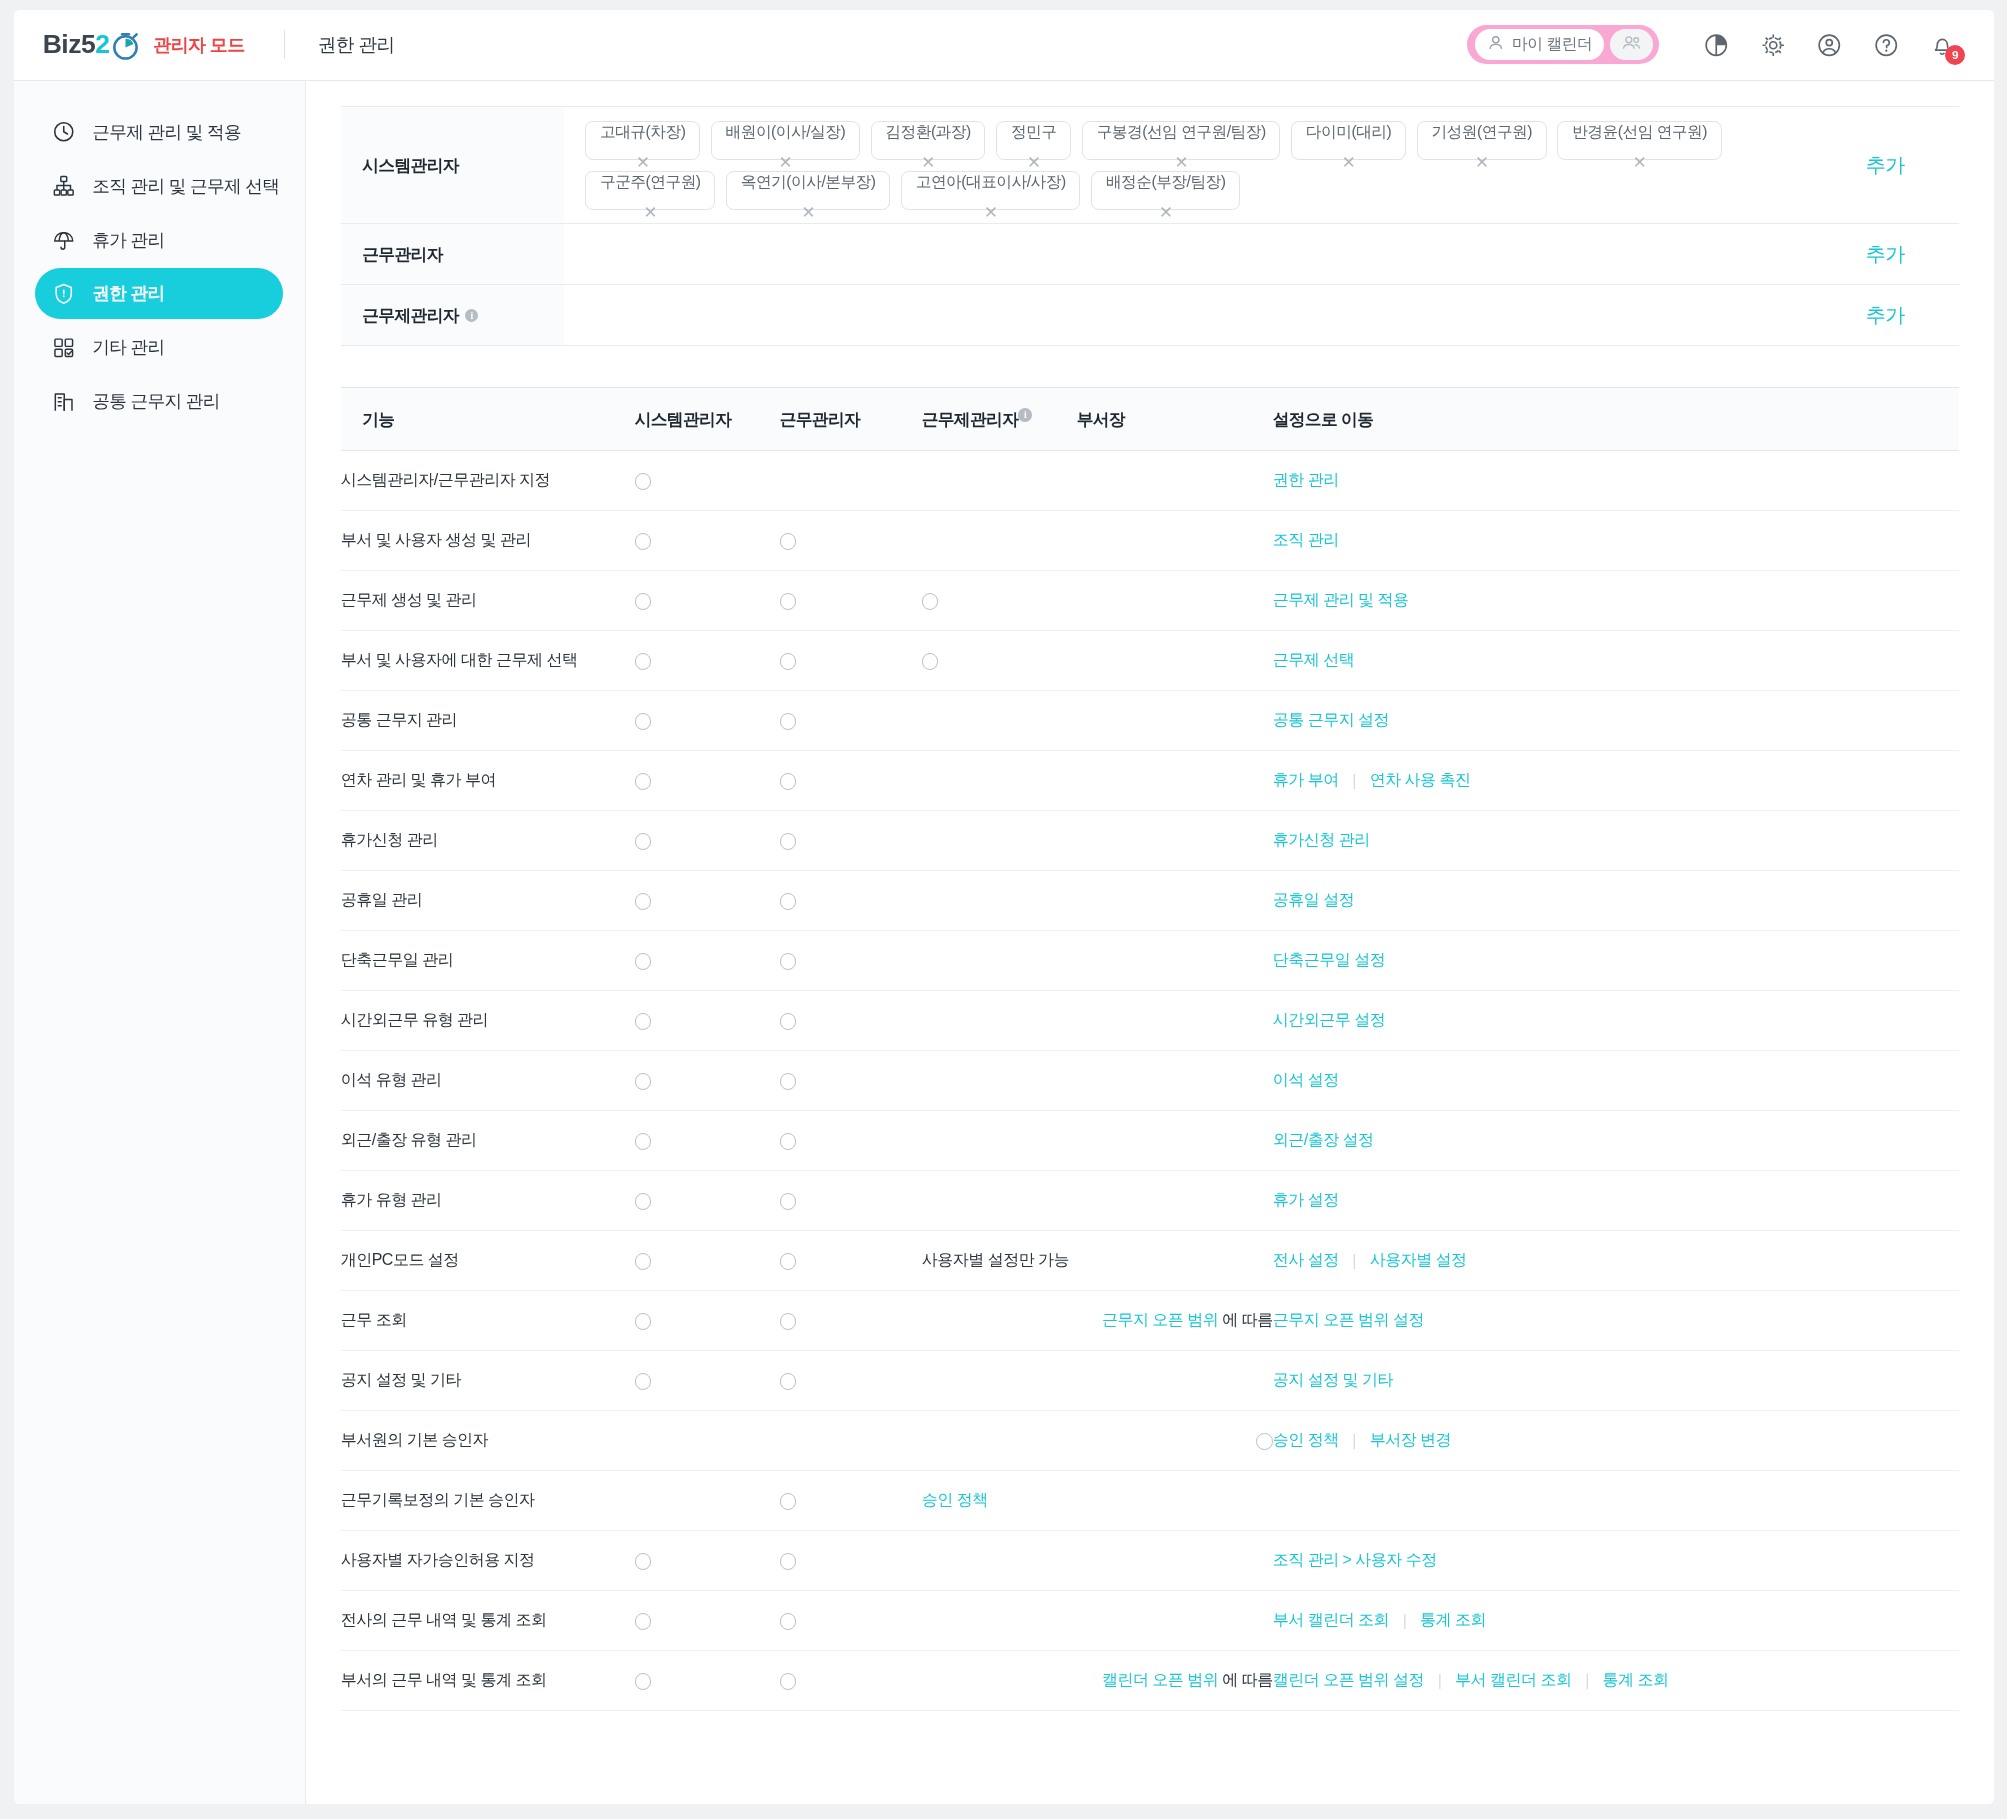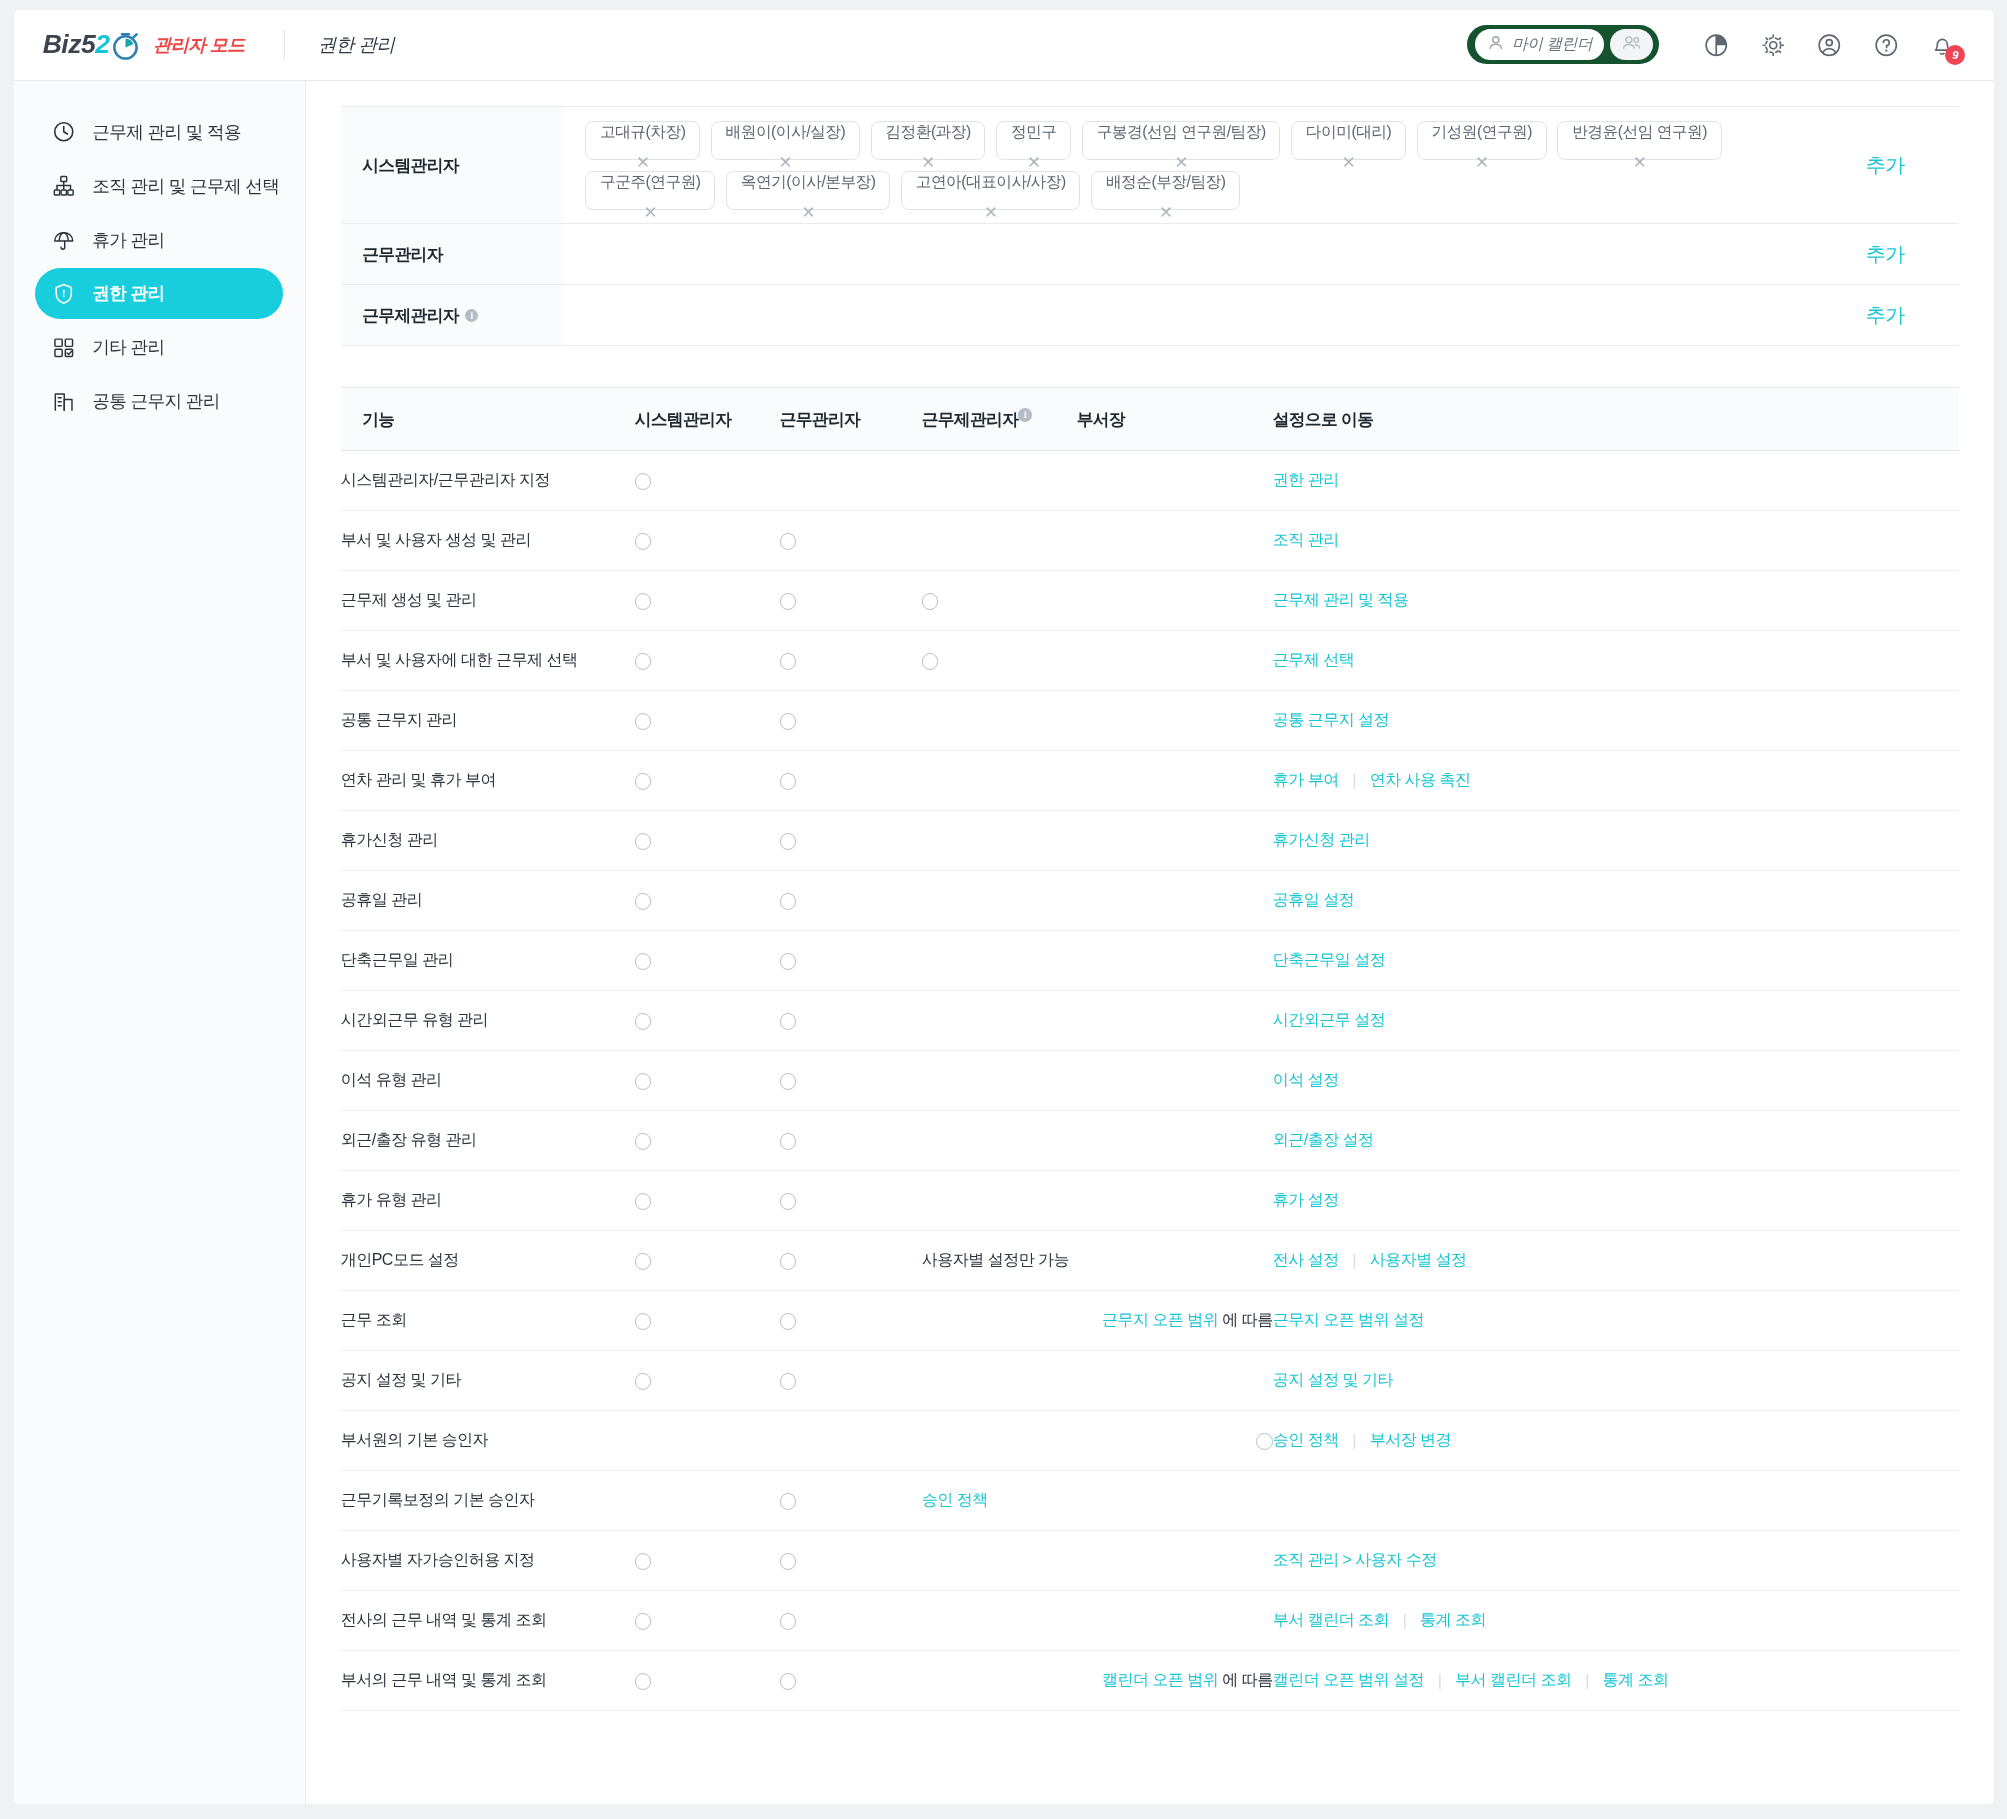--- a/index.html
+++ b/index.html
@@ -28,41 +28,40 @@
 
   
   .topbar {
     height: 71px;
     flex: 0 0 71px;
     background: #ffffff;
     border-bottom: 1px solid #e6e8eb;
     display: flex;
     align-items: center;
     padding: 0 37px 0 29px;
-    font-style: italic;
   }
   .brand { display: flex; align-items: center; gap: 12.7px; }
   .logo-wrap { display: flex; align-items: center; gap: 2px; }
   .logo-text {
     font-size: 26.5px; font-weight: 700; letter-spacing: -0.5px;
     color: #3c4450;
   }
   .logo-text .teal { color: #16c6d4; }
   .logo-mark { position: relative; width: 33px; height: 33px; margin-left: -3.9px; }
   .logo-mark svg { display: block; }
   .admin-title {
     font-size: 18px; font-weight: 700; color: #ef4444; letter-spacing: -0.6px;
   }
   .vdiv { width: 1px; height: 29px; background: #dfe2e6; margin: 0 33px 0 39px; }
   .page-name { font-size: 18.6px; color: #2e3742; letter-spacing: -0.5px; }
   .topbar-spacer { flex: 1 1 auto; }
 
   .cal-pill {
     display: flex; align-items: center;
-    background: #14532d; border-radius: 21.6px;
+    background: #f9a8d4; border-radius: 21.6px;
     height: 39px; padding: 0 5.9px 0 7.8px; gap: 5.9px;
     margin-right: 43px;
   }
   .cal-pill .chip {
     display: flex; align-items: center; gap: 7.8px;
     background: #f2f4f6; border-radius: 17.6px; height: 31px; padding: 0 11.8px;
   }
   .cal-pill .chip.sel { background: #ffffff; }
   .cal-pill .label { font-size: 15.7px; color: #6a727c; letter-spacing: -0.4px; white-space: nowrap; }
   .icon-btns { display: flex; align-items: center; gap: 27.4px; }

